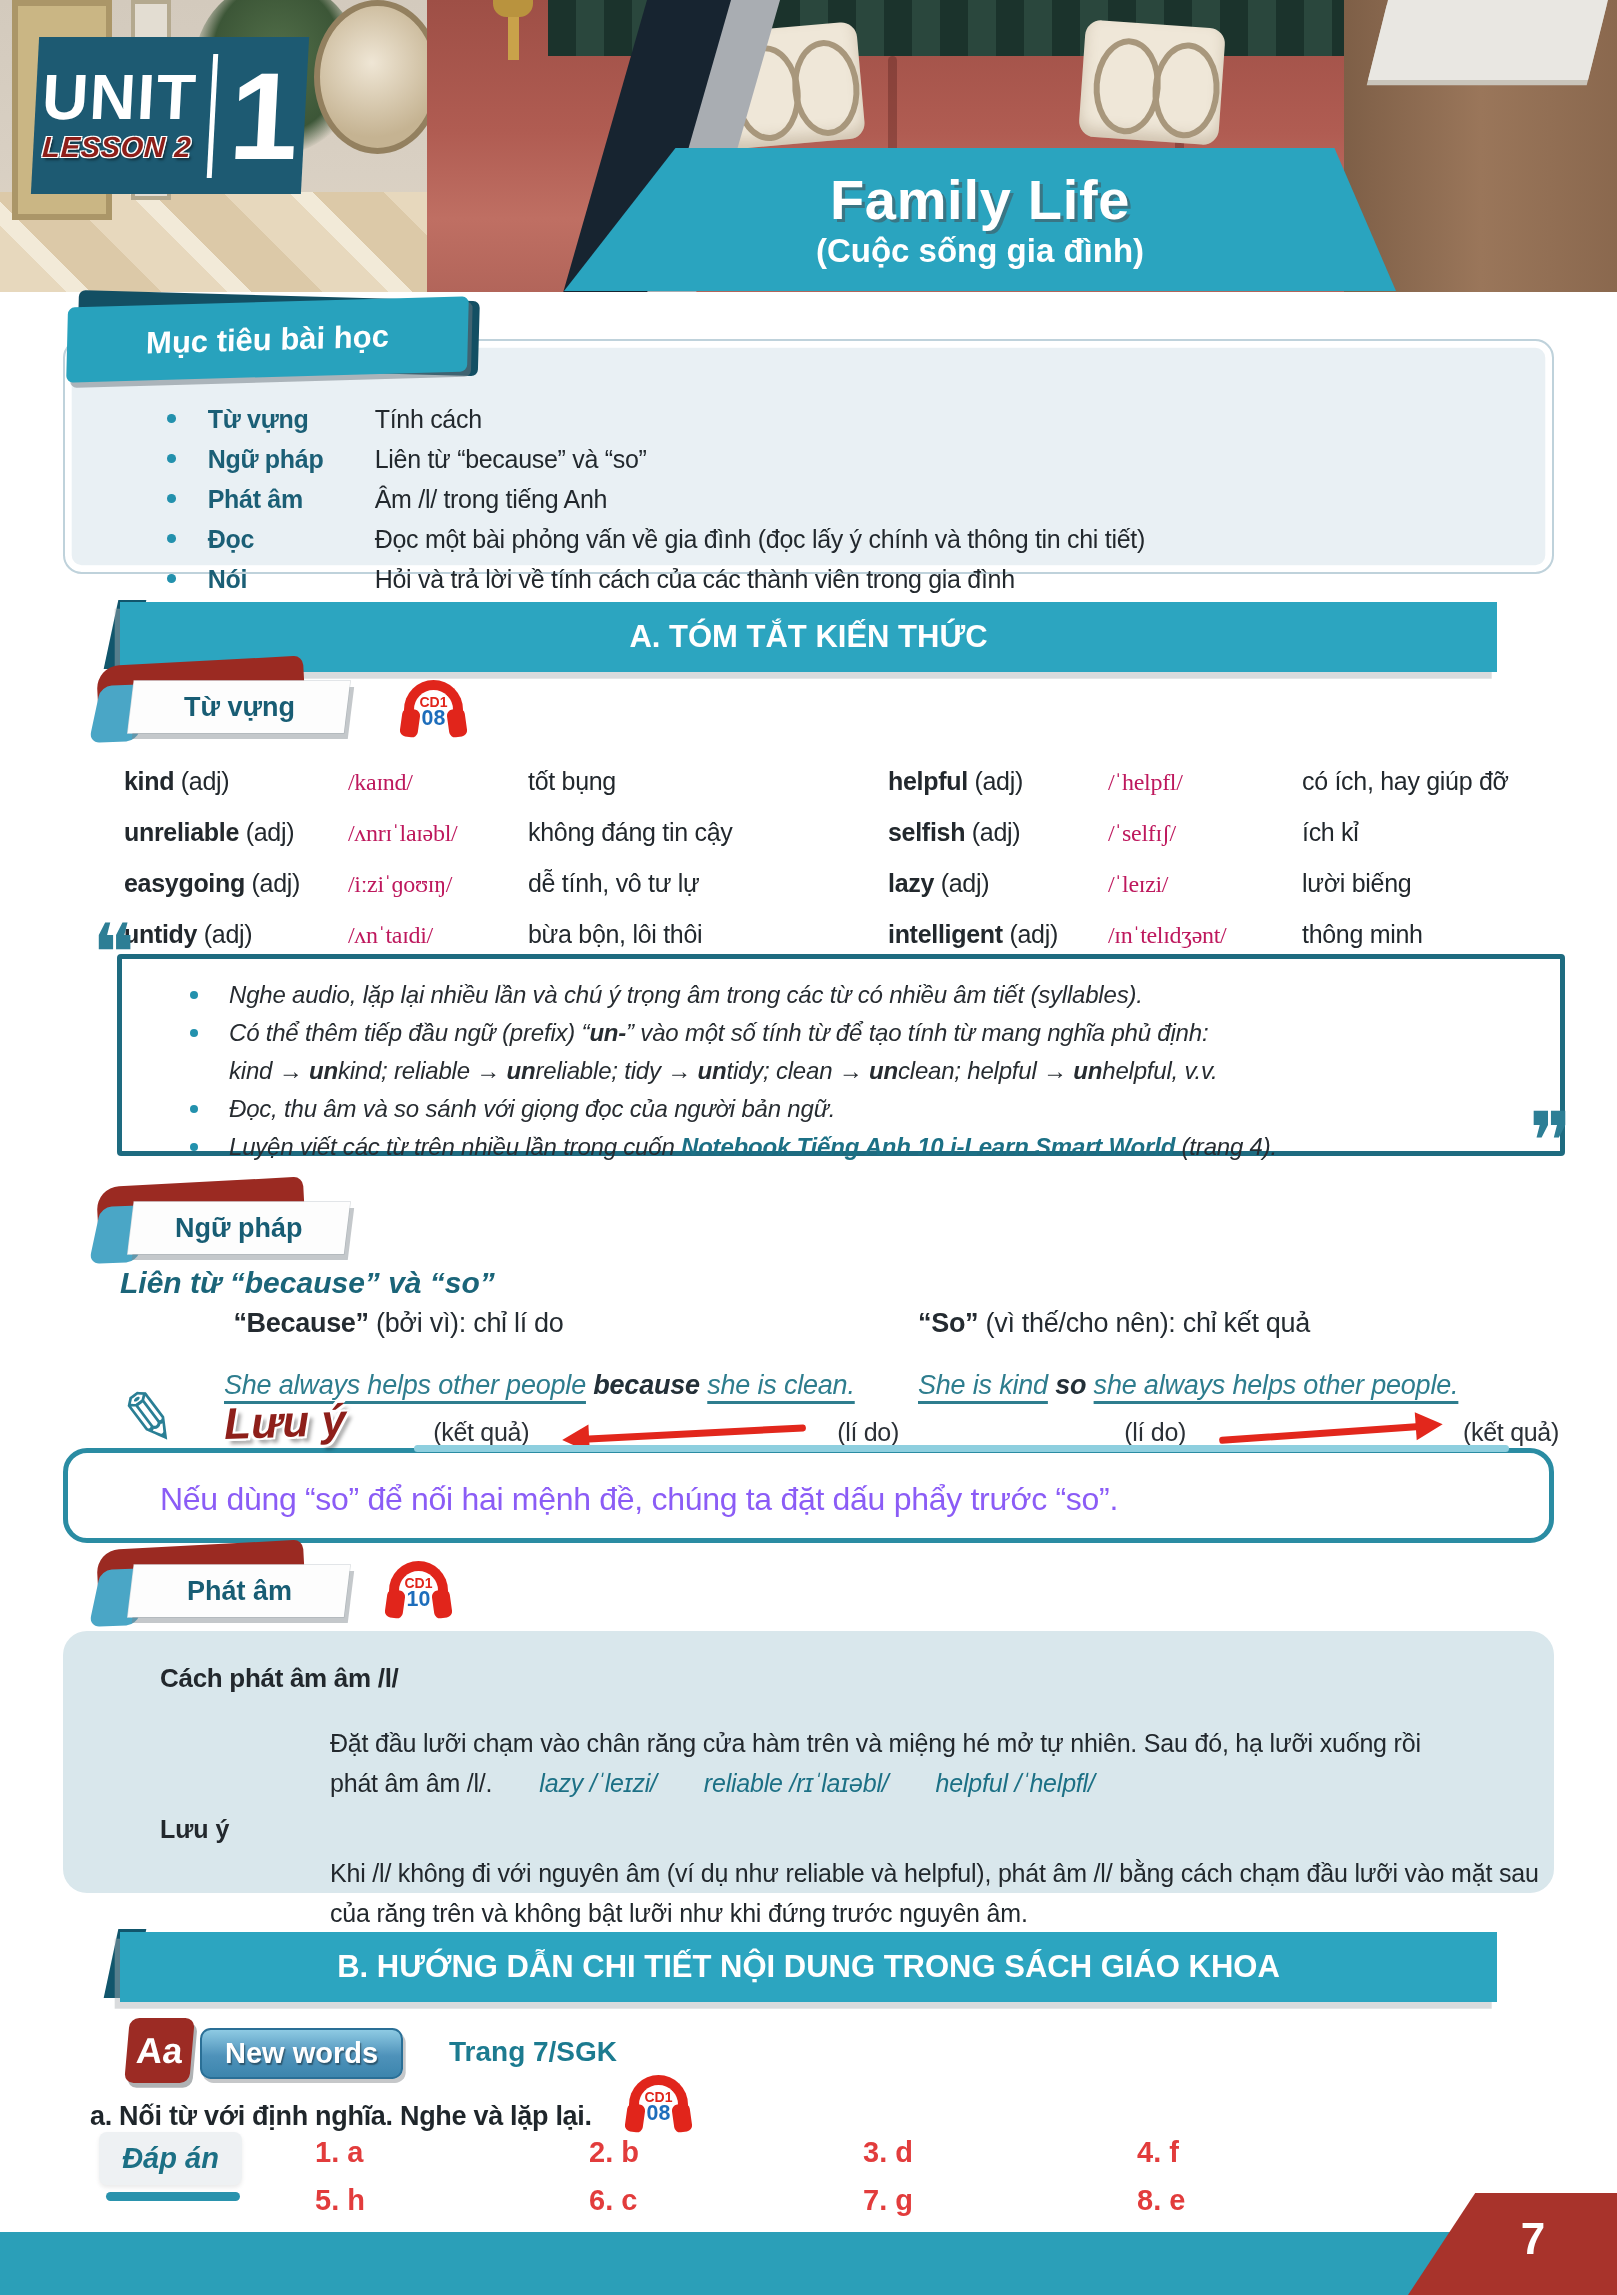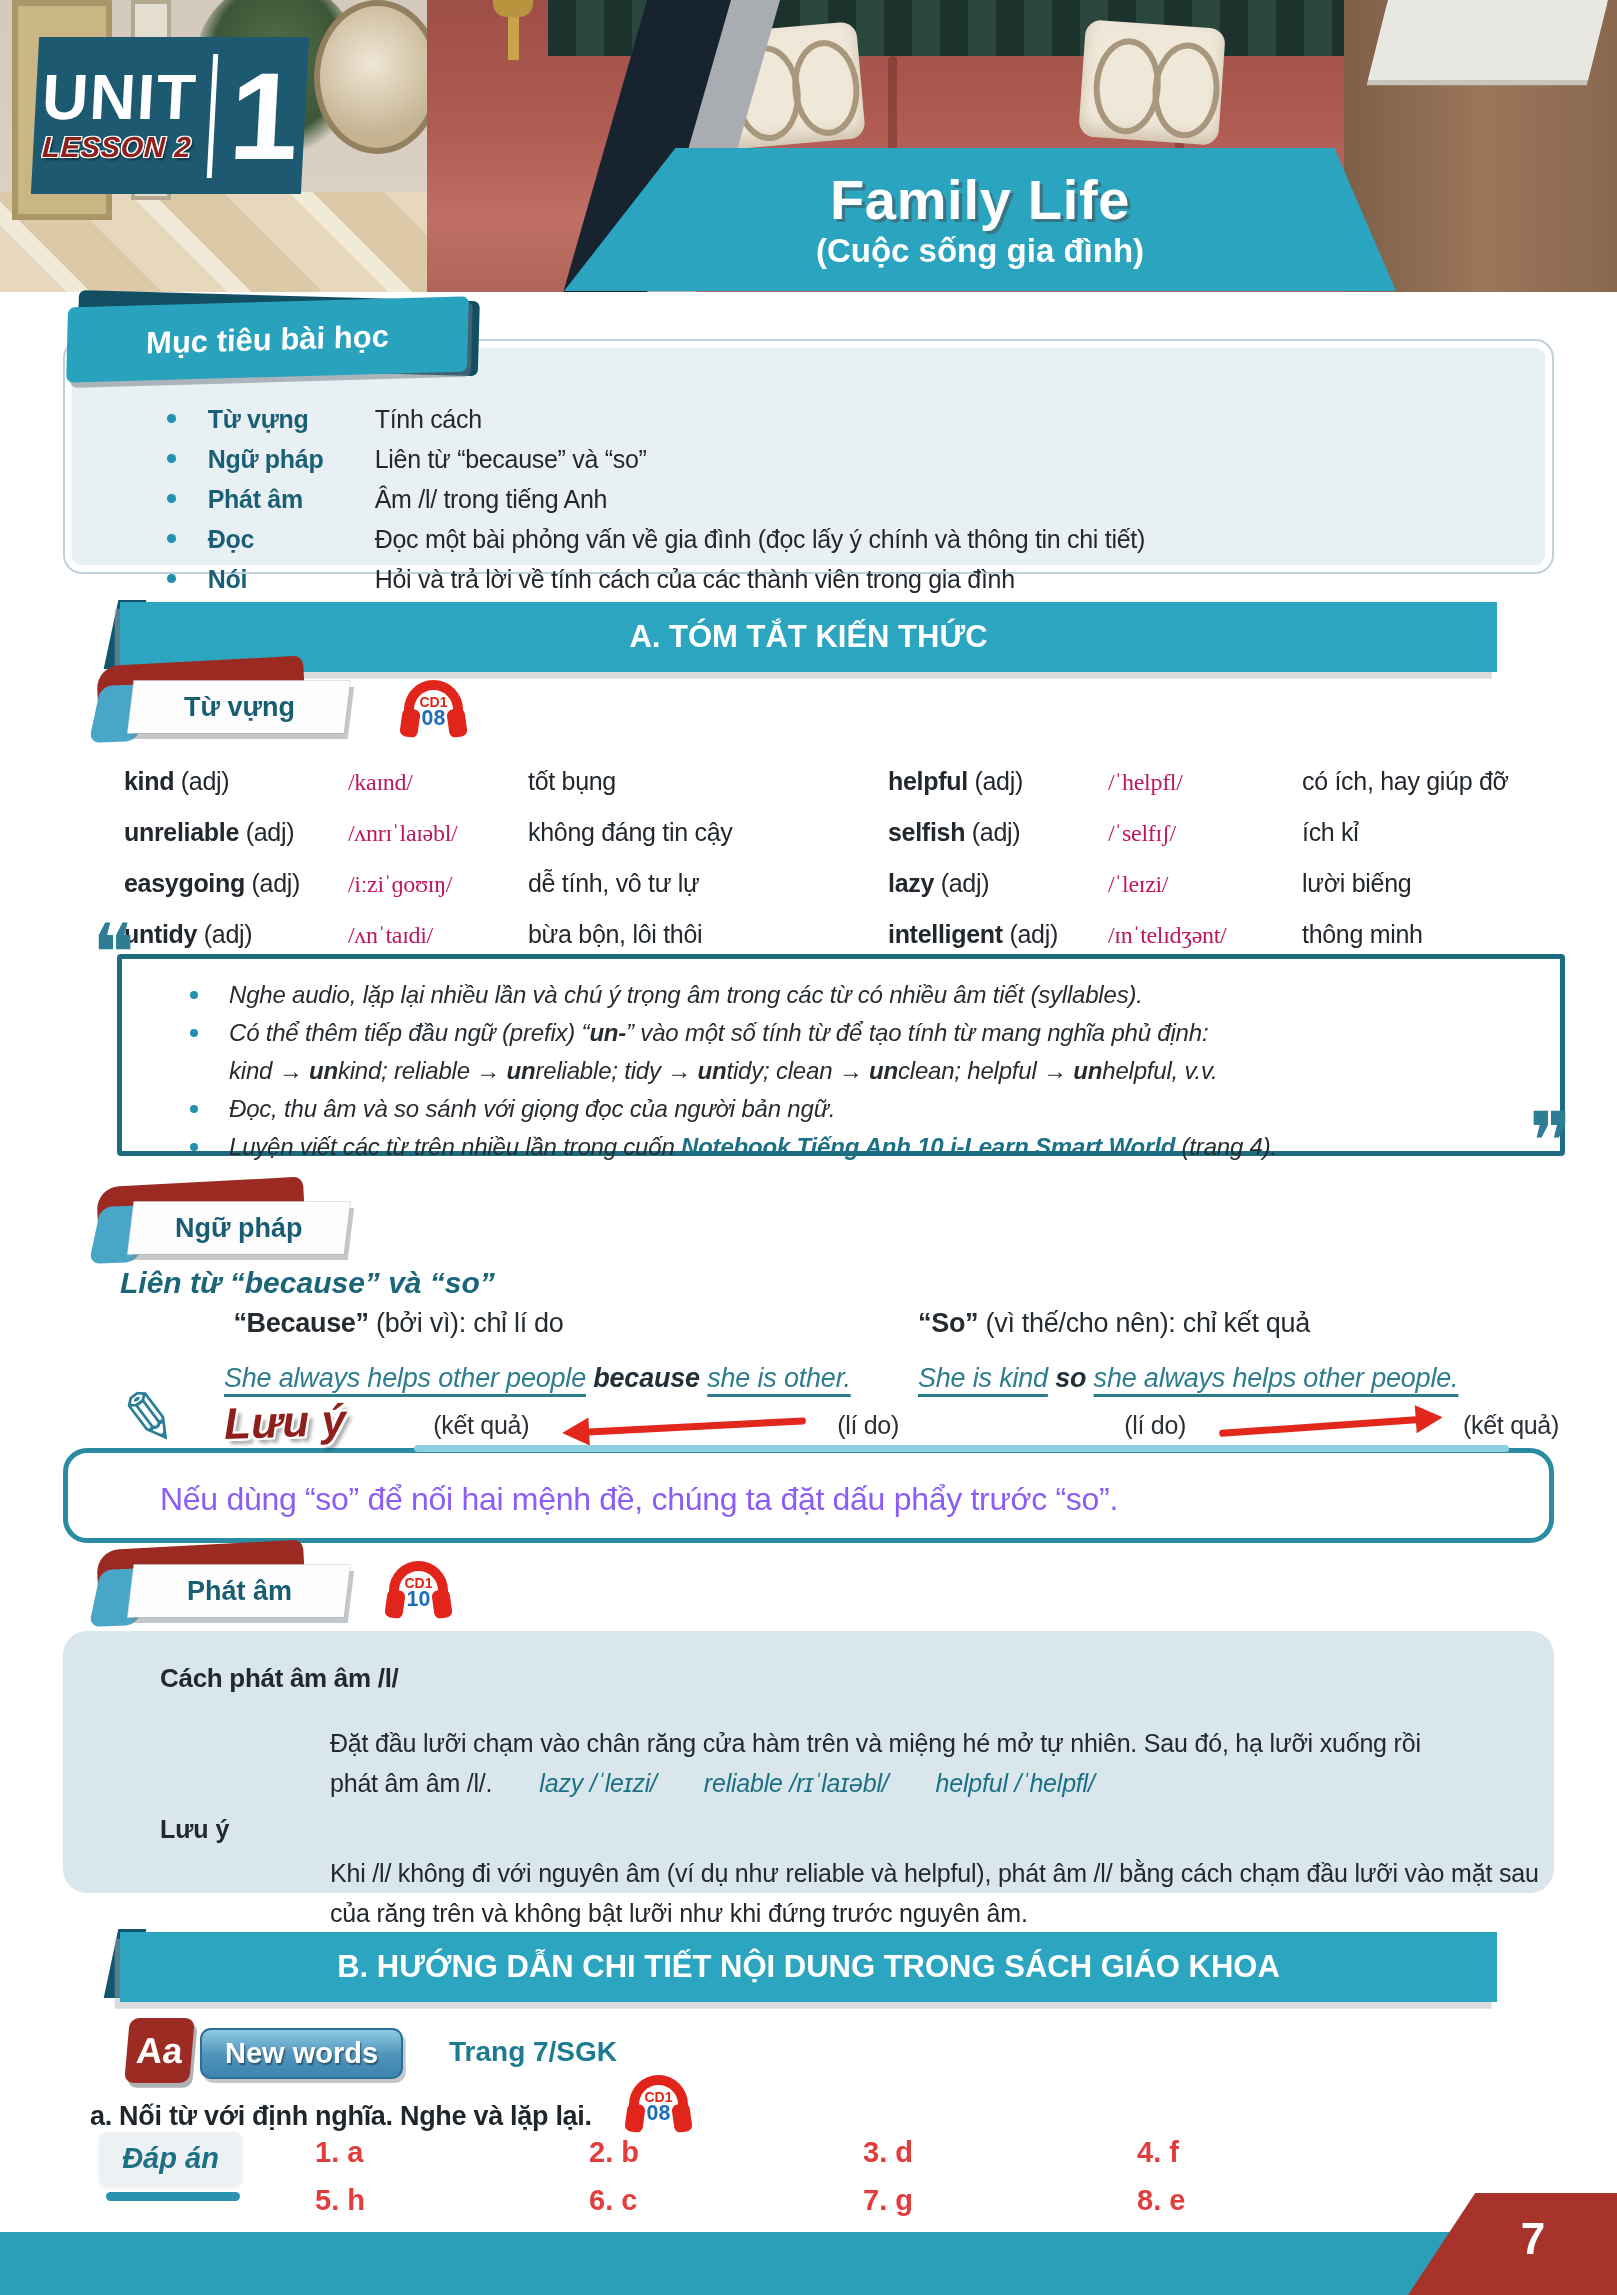--- a/index.html
+++ b/index.html
@@ -112,21 +112,21 @@
   .quote-open { position:absolute; left:92px; top:914px; font-family:"DejaVu Sans",sans-serif; font-size:80px;
                 color:#2d7e95; z-index:2; line-height:1; }
   .quote-close { position:absolute; left:1529px; top:1102px; font-family:"DejaVu Sans",sans-serif; font-size:80px;
                  color:#2d7e95; z-index:2; line-height:1; }
 
   
   .g-heading { position:absolute; left:120px; top:1266px; color:#1b6579; font-weight:800; font-style:italic; font-size:30px; z-index:1; }
   .g-col { position:absolute; top:1308px; z-index:1; }
   .g-col.left { left:224px; width:675px; }
   .g-col.right { left:918px; width:641px; }
-  .g-intro { font-size:27px; color:#242b31; margin-bottom:24px; letter-spacing:-0.3px; }
+  .g-intro { font-size:27px; color:#242b31; margin-bottom:31px; letter-spacing:-0.3px; }
   .g-intro .b { font-weight:800; }
   .g-example { font-size:27px; margin-bottom:17.4px; letter-spacing:-0.2px; }
   .g-example .u { color:#2e7d8e; font-style:italic; text-decoration:underline; text-decoration-thickness:2.7px;
                   text-underline-offset:6.7px; text-decoration-color:#2e7d8e; }
   .g-example .conn { color:#243038; font-weight:800; font-style:italic; }
   .g-labels { display:flex; align-items:center; font-size:25px; color:#2b3036; letter-spacing:-0.3px;justify-content:flex-end; }
   .arr { position:relative; height:6.7px; background:#e2271c; border-radius:2.7px; flex:none; }
   .arr.l::before { content:""; position:absolute; left:-24px; top:50%; transform:translateY(-50%);
                    border-top:14px solid transparent; border-bottom:14px solid transparent; border-right:27px solid #e2271c; }
   .arr.r::after { content:""; position:absolute; right:-24px; top:50%; transform:translateY(-50%);
@@ -322,21 +322,21 @@
     <span class="ribbon"></span>
     <span class="accent"></span>
     <span class="plate">
         <span>Ngữ pháp</span>
       </span>
   </div>
   <div class="g-heading">Liên từ “because” và “so”</div>
 
   <div class="g-col left">
     <div class="g-intro" style="margin-left:9.4px"><span class="b">“Because”</span><span> (bởi vì): chỉ lí do</span></div>
-    <div class="g-example"><span class="u">She always helps other people</span><span> </span><span class="conn">because</span><span> </span><span class="u">she is other.</span></div>
+    <div class="g-example"><span class="u">She always helps other people</span><span> </span><span class="conn">because</span><span> </span><span class="u">she is clean.</span></div>
     <div class="g-labels">
       <span style="margin-left:80px">(kết quả)</span>
       <span class="arr l" style="width:220px; margin:0 31px 0 57px; transform:rotate(-3deg)"></span>
       <span>(lí do)</span>
     </div>
   </div>
 
   <div class="g-col right">
     <div class="g-intro"><span class="b">“So”</span><span> (vì thế/cho nên): chỉ kết quả</span></div>
     <div class="g-example"><span class="u">She is kind</span><span> </span><span class="conn">so</span><span> </span><span class="u">she always helps other people.</span></div>

